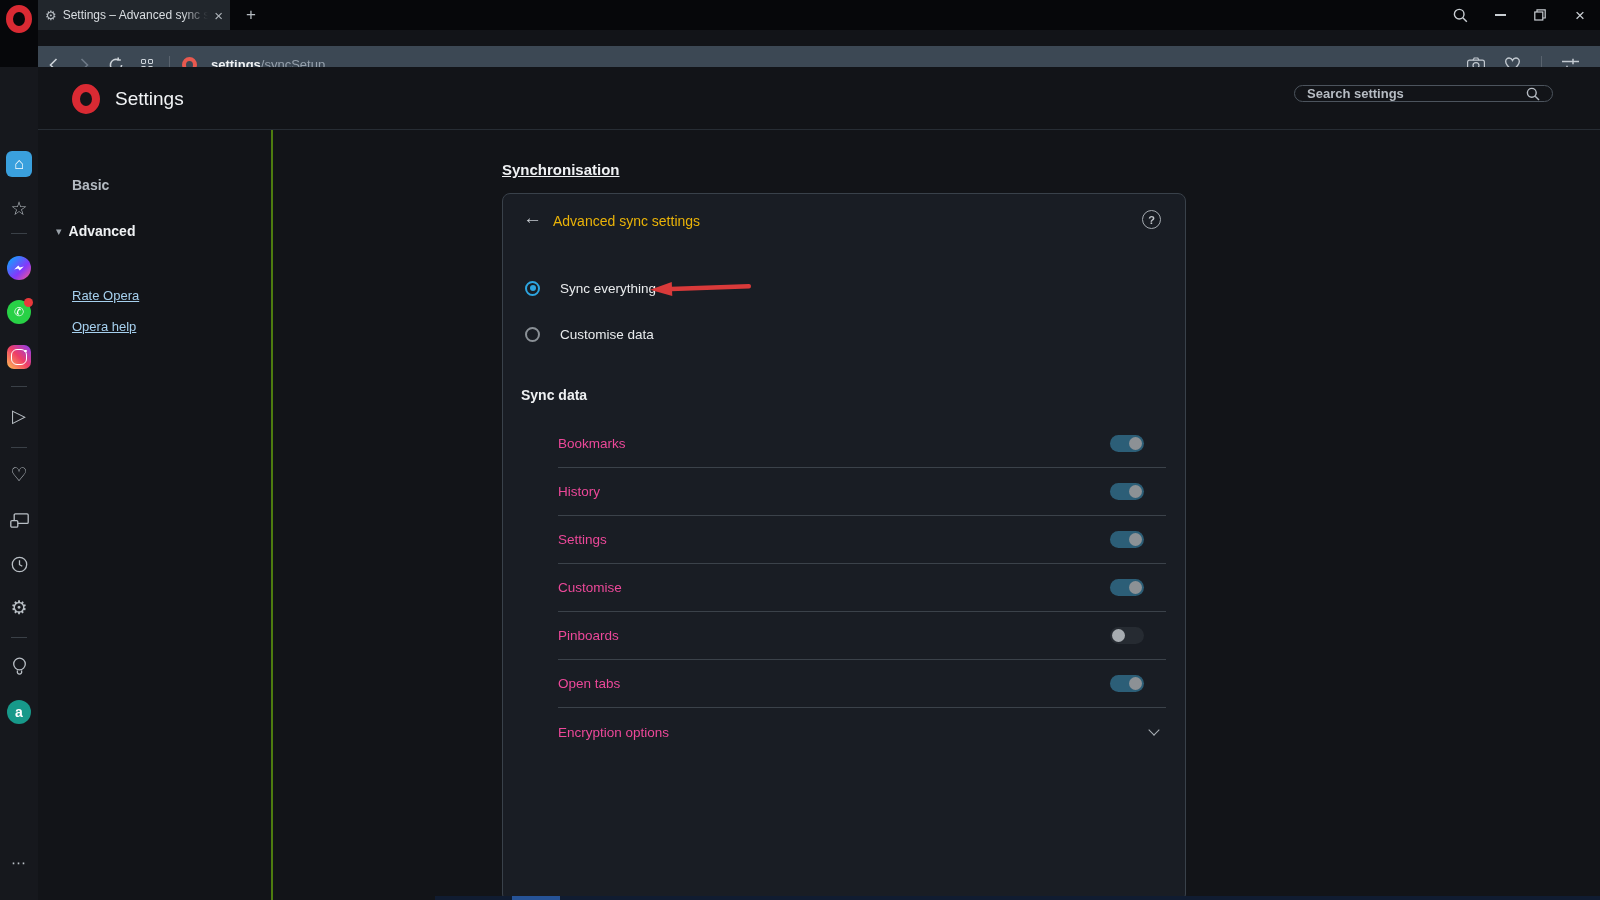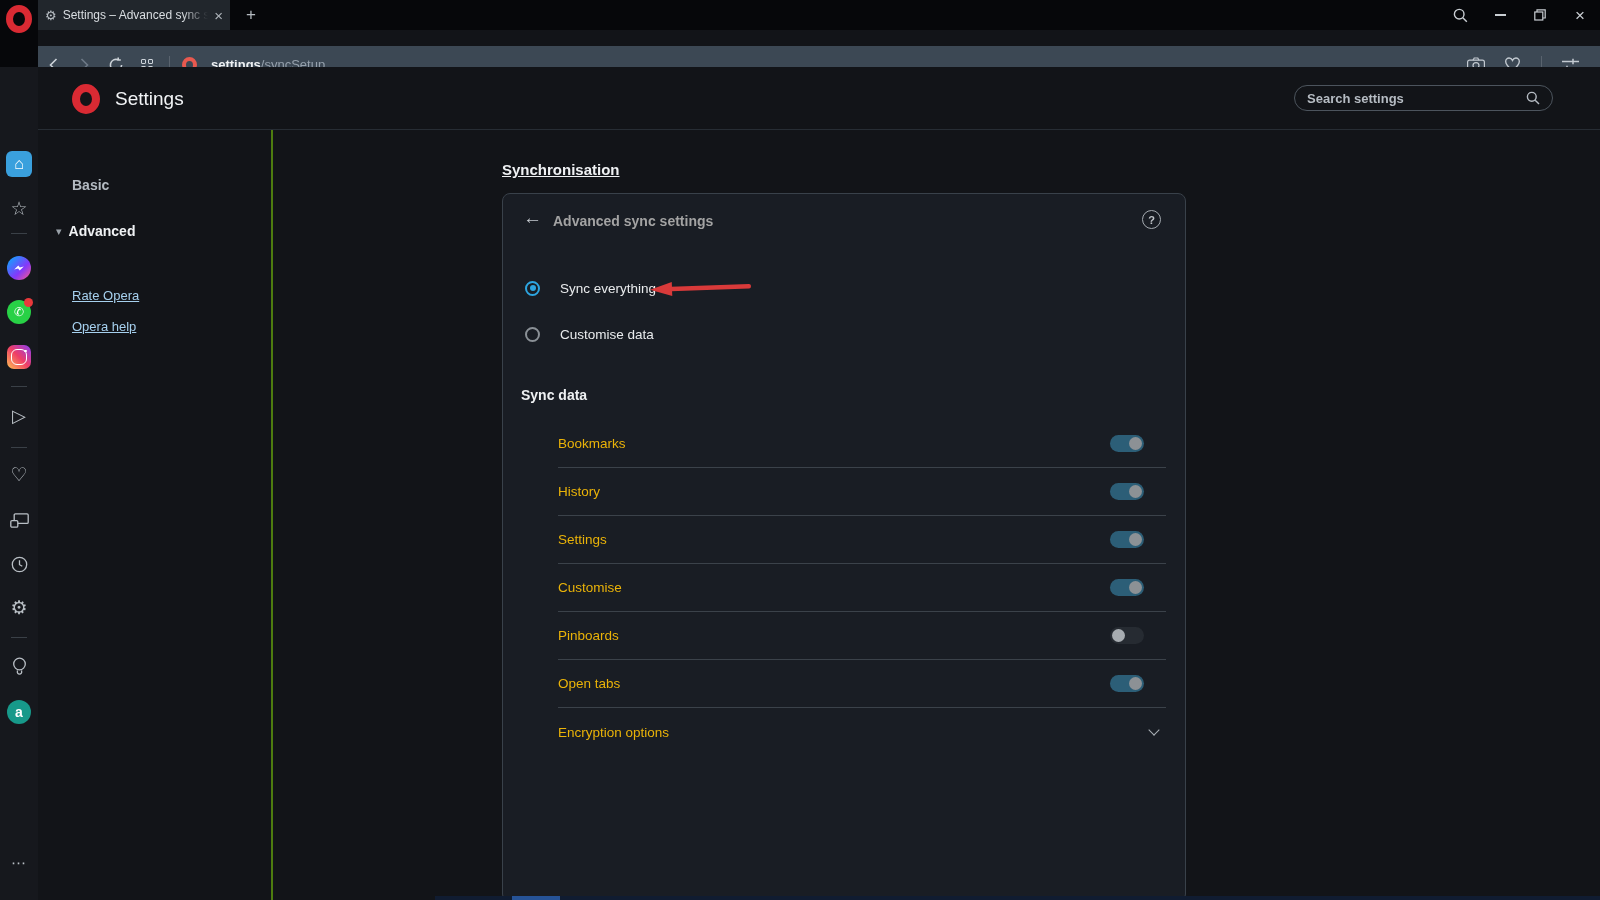--- a/index.html
+++ b/index.html
@@ -50,48 +50,48 @@
   .instagram .frame { position:absolute; inset:4px; border:1.7px solid #fff; border-radius:6px; }
   .instagram .lens-dot { position:absolute; right:4.5px; top:4.5px; width:2.5px; height:2.5px; border-radius:50%; background:#fff; }
   .amazon { background:#17998a; color:#fff; font-weight:700; font-size:14px; }
   .rail-ellipsis { bottom:28px; font-size:15px; letter-spacing:1px; }
 
   
   .main { position:absolute; left:38px; top:67px; right:0; bottom:0; background:#121418; }
   .app-header { position:absolute; left:0; top:0; right:0; height:63px; border-bottom:1px solid #272d34; }
   .app-logo { position:absolute; left:34px; top:17px; width:28px; height:30px; border:8px solid #d92a33; }
   .app-title { position:absolute; left:77px; top:0; height:63px; display:flex; align-items:center; font-size:19px; color:#f2f4f6; }
-  .search-pill { position:absolute; right:47px; top:18px; width:259px; height:26px; border:1px solid #4c545d; border-radius:16px; display:flex; align-items:center; padding:0 12px; gap:8px; background:transparent; }
+  .search-pill { position:absolute; right:47px; top:18px; width:259px; height:17px; border:1px solid #4c545d; border-radius:16px; display:flex; align-items:center; padding:0 12px; gap:8px; background:transparent; }
   .search-pill input { flex:1; background:transparent; border:none; outline:none; color:#c3c9cf; font-size:13px; font-weight:700; font-family:"Liberation Sans",sans-serif; }
   .search-pill input::placeholder { color:#b6bcc3; opacity:1; }
 
   .nav-col { position:absolute; left:0; top:63px; bottom:0; width:235px; border-right:2px solid #4d7c0f; }
   .nav-basic { position:absolute; left:34px; top:47px; font-size:14px; font-weight:700; color:#b4bbc2; }
   .nav-advanced { position:absolute; left:18px; top:93px; display:flex; align-items:center; gap:7px; }
   .nav-caret { font-size:11px; color:#98a0a7; }
   .nav-advanced-label { font-size:14px; font-weight:700; color:#f0f2f4; }
   .nav-link { position:absolute; left:34px; font-size:13px; color:#a6d0ee; text-decoration:underline; }
 
   .content { position:absolute; left:235px; top:63px; right:0; bottom:0; overflow:hidden; }
   .section-title { position:absolute; left:229px; top:31px; font-size:15px; font-weight:700; color:#eff1f3;text-decoration:underline; }
   .card { position:absolute; left:229px; top:63px; width:684px; bottom:-2px; background:#191d24; border:1px solid #39414a; border-radius:8px; }
   .card-back { position:absolute; left:20px; top:14px; font-size:19px; color:#c6cbd0; line-height:1; }
-  .card-title { position:absolute; left:50px; top:19px; font-size:14px; font-weight:700; color:#a3a3a3; }
+  .card-title { position:absolute; left:50px; top:19px; font-size:14px; font-weight:400; color:#eab308; }
   .help-circle { position:absolute; right:24px; top:16px; width:19px; height:19px; border:1.5px solid #a5abb1; border-radius:50%; color:#c0c5ca; font-size:11px; font-weight:700; display:flex; align-items:center; justify-content:center; }
   .radio-row { position:absolute; left:22px; height:30px; display:flex; align-items:center; gap:20px; }
   .radio { width:15px; height:15px; border-radius:50%; position:relative; flex:none; }
   .radio.sel { border:2px solid #2da5e0; }
   .radio.sel::after { content:""; position:absolute; left:2.5px; top:2.5px; width:6px; height:6px; border-radius:50%; background:#2da5e0; }
   .radio.unsel { border:2px solid #8a9096; }
   .radio-label { font-size:13.5px; color:#e9ebed; }
   .sync-data-title { position:absolute; left:18px; top:193px; font-size:14px; font-weight:700; color:#eef0f2; }
   .rows { position:absolute; left:55px; right:19px; top:226px; }
   .row { height:48px; display:flex; align-items:center; justify-content:space-between; border-bottom:1px solid #3b424a; }
   .row:last-child { border-bottom:none; }
-  .row-label { font-size:13.5px; color:#eab308; }
+  .row-label { font-size:13.5px; color:#ec4899; }
   .switch { position:relative; width:34px; height:17px; border-radius:9px; margin-right:22px; flex:none; }
   .switch.on { background:#2c5e77; }
   .switch.off { background:#262b32; }
   .knob { position:absolute; top:2px; width:13px; height:13px; border-radius:50%; }
   .switch.on .knob { left:19px; background:#8c9195; }
   .switch.off .knob { left:2px; background:#a7acb1; }
   .chev-down { width:8px; height:8px; border-right:1.7px solid #aab0b6; border-bottom:1.7px solid #aab0b6; transform:rotate(45deg); margin:-4px 8px 0 0; }
   .annot-arrow { position:absolute; left:146px; top:85px; transform:rotate(-2deg); }
 
   

